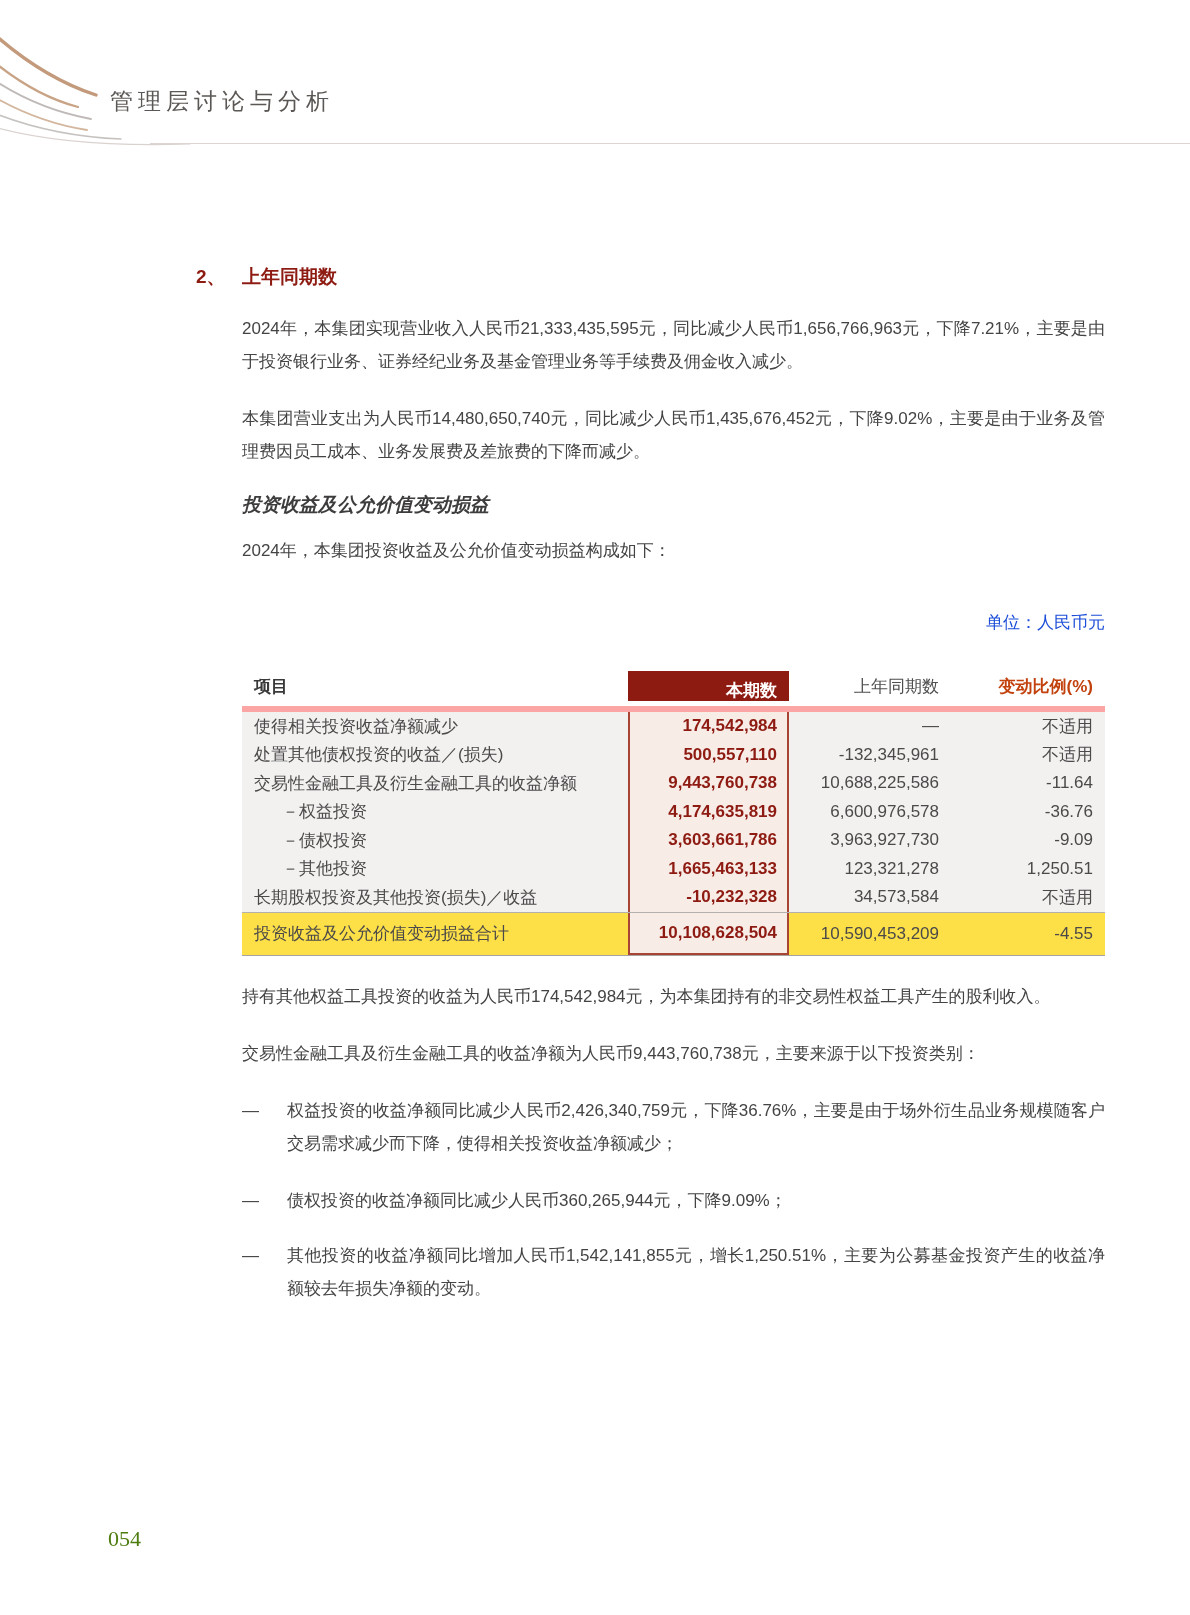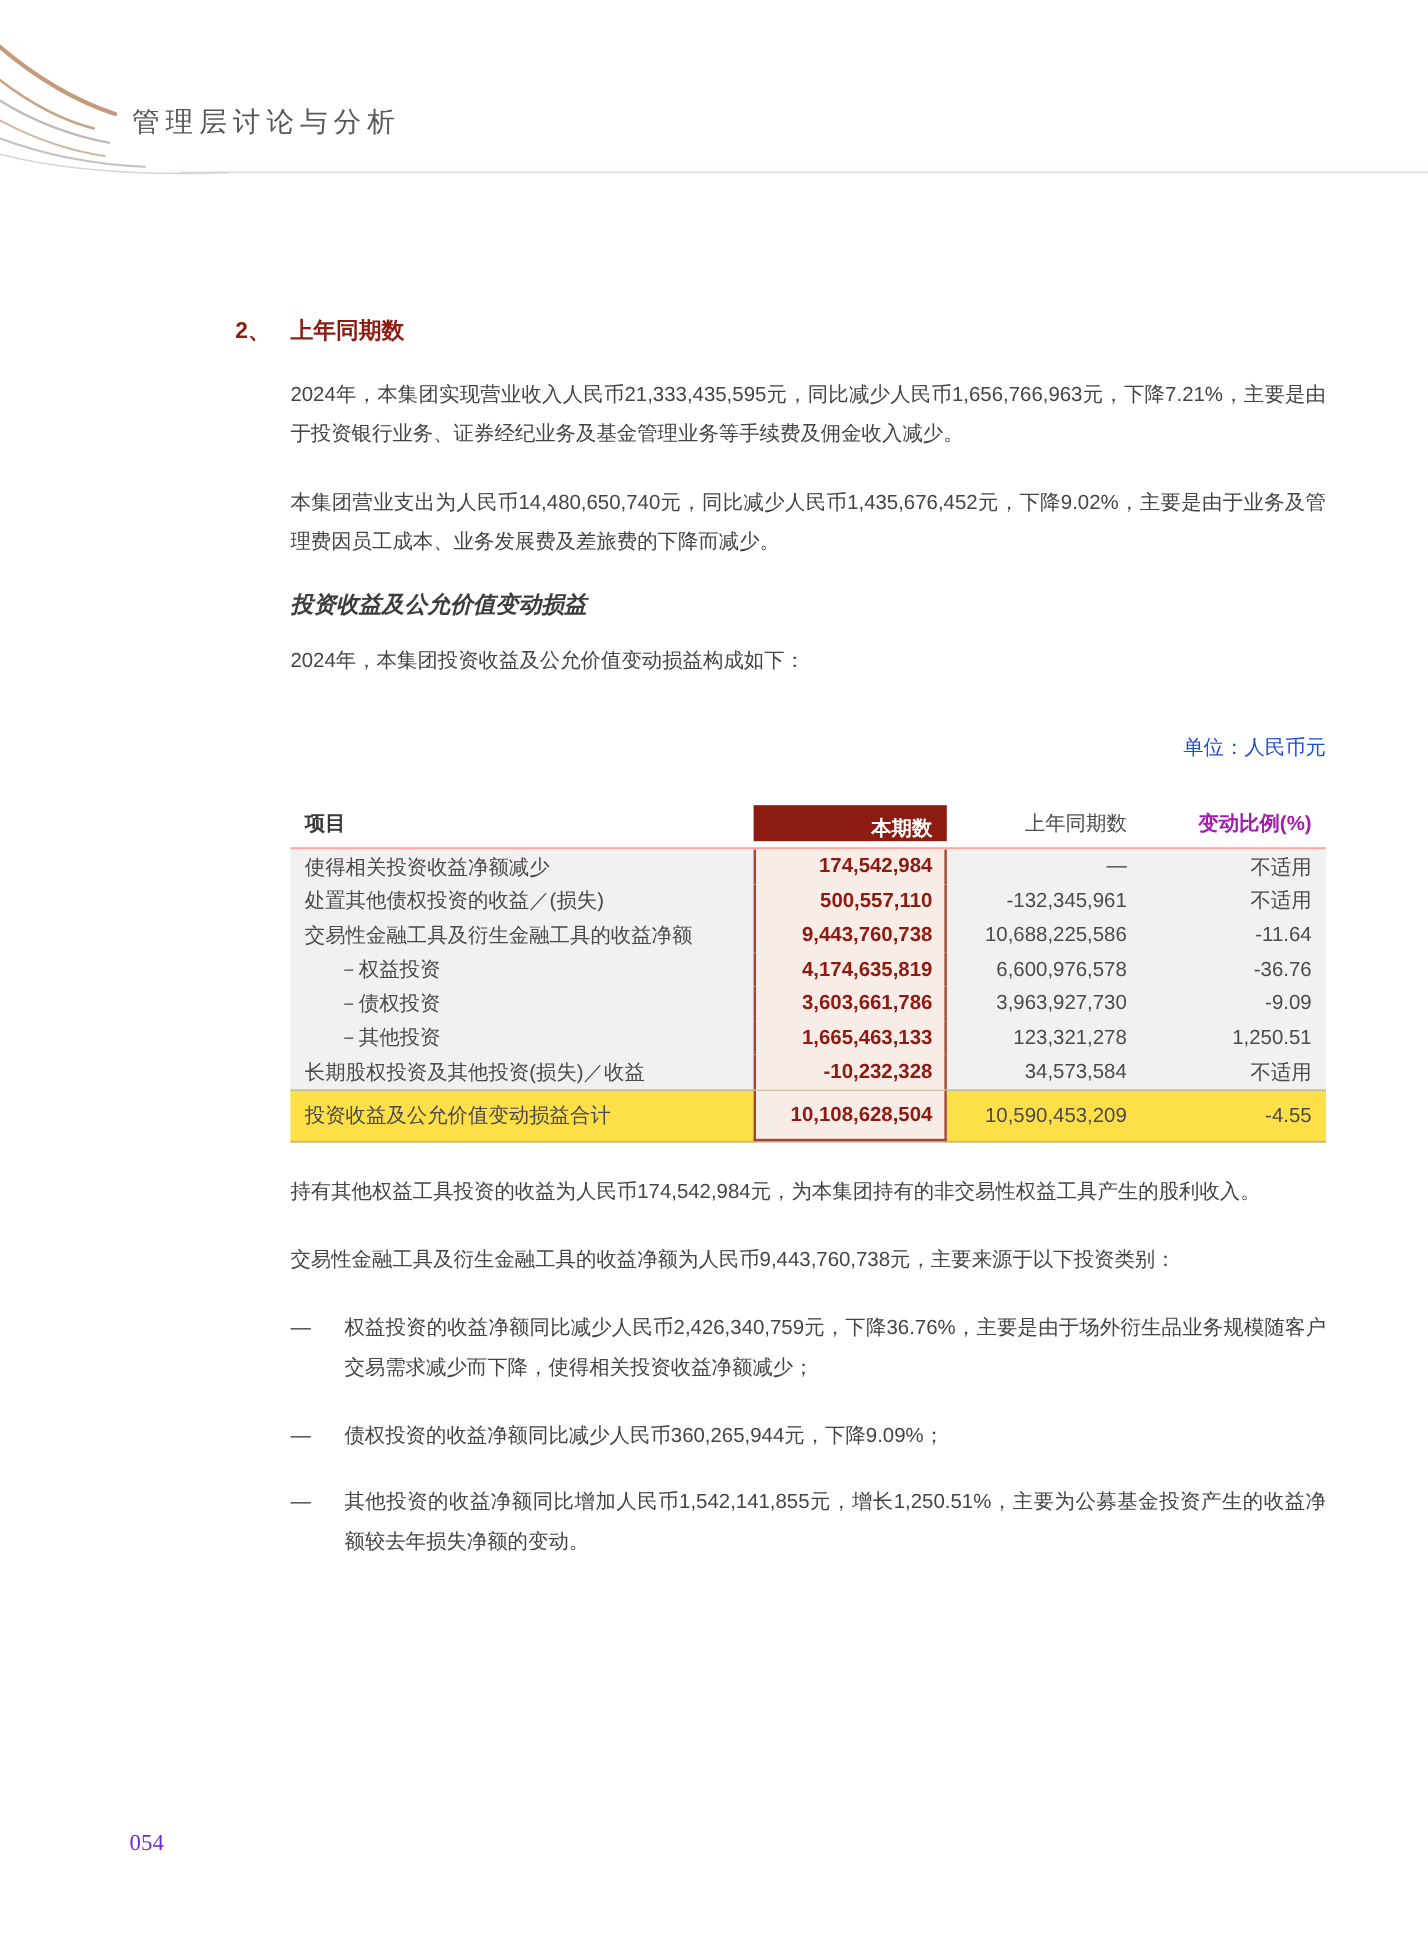--- a/index.html
+++ b/index.html
@@ -91,35 +91,35 @@
     line-height: normal;
     text-align: left;
   }
   .tr {
     display: grid;
     grid-template-columns: 386px 161px 158px 158px;
     align-items: center;
   }
   .thead {
     height: 40px;
-    border-bottom: 2px solid #fca5a5;
+    border-bottom: 6px solid #fca5a5;
   }
   .th-item   { font-weight: bold; color: #3A3838; padding-left: 12px; }
   .th-cur {
     background: #8E1B12;
     color: #ffffff;
     font-weight: bold;
     text-align: right;
     height: 30px;
     line-height: 40px;
     padding-right: 12px;
     box-sizing: border-box;
   }
   .th-prior  { text-align: right; color: #4F4D4D; padding-right: 8px; }
-  .th-change { text-align: right; font-weight: bold; color: #a21caf; padding-right: 12px; }
+  .th-change { text-align: right; font-weight: bold; color: #c2410c; padding-right: 12px; }
 
   .tbody { background: #F2F1F0; }
   .row { height: 28.5px; }
   .td-label { padding-left: 12px; color: #4B4949; white-space: nowrap; }
   .td-label.indent { padding-left: 40px; }
   .td-cur {
     height: 100%;
     box-sizing: border-box;
     background: #F8ECE7;
     border-left: 2px solid #A84434;
@@ -150,22 +150,22 @@
   .bullet.mt22 { margin-top: 22px; }
   .bullet .dash { width: 45px; flex: none; }
   .bullet .b-text { flex: 1; text-align: justify; }
 
   
   .page-num {
     position: absolute;
     left: 108px;
     top: 1526px;
     font-family: "Liberation Serif", serif;
-    font-size: 19px;
-    color: #6d28d9;
+    font-size: 22px;
+    color: #4d7c0f;
   }
 </style>
 </head>
 <body>
 
 <div class="page-header">
   <svg class="arcs" width="240" height="160" viewBox="0 0 240 160">
     <path d="M-6,34 Q44,78 96,95" fill="none" stroke="#C39A7C" stroke-width="3.4" stroke-linecap="round"></path>
     <path d="M-6,62 Q36,96 78,107" fill="none" stroke="#C9A385" stroke-width="2.2" stroke-linecap="round"></path>
     <path d="M-6,80 Q38,109 91,119" fill="none" stroke="#BFBAB8" stroke-width="1.8" stroke-linecap="round"></path>

